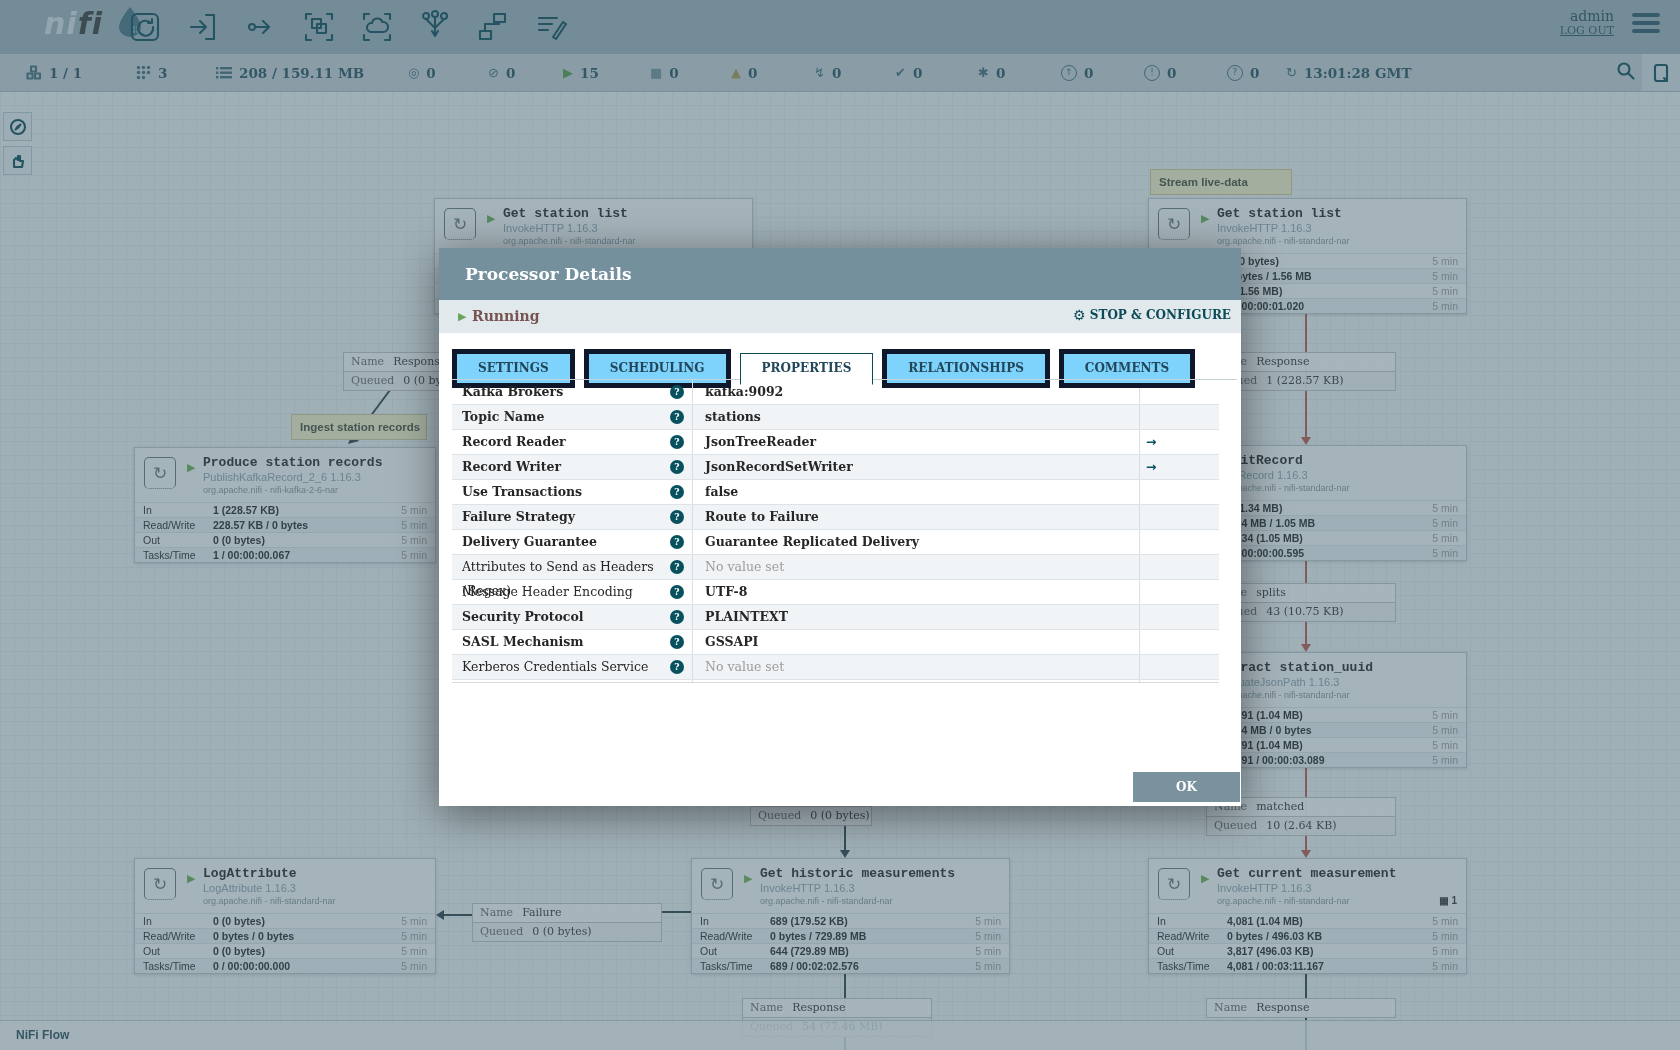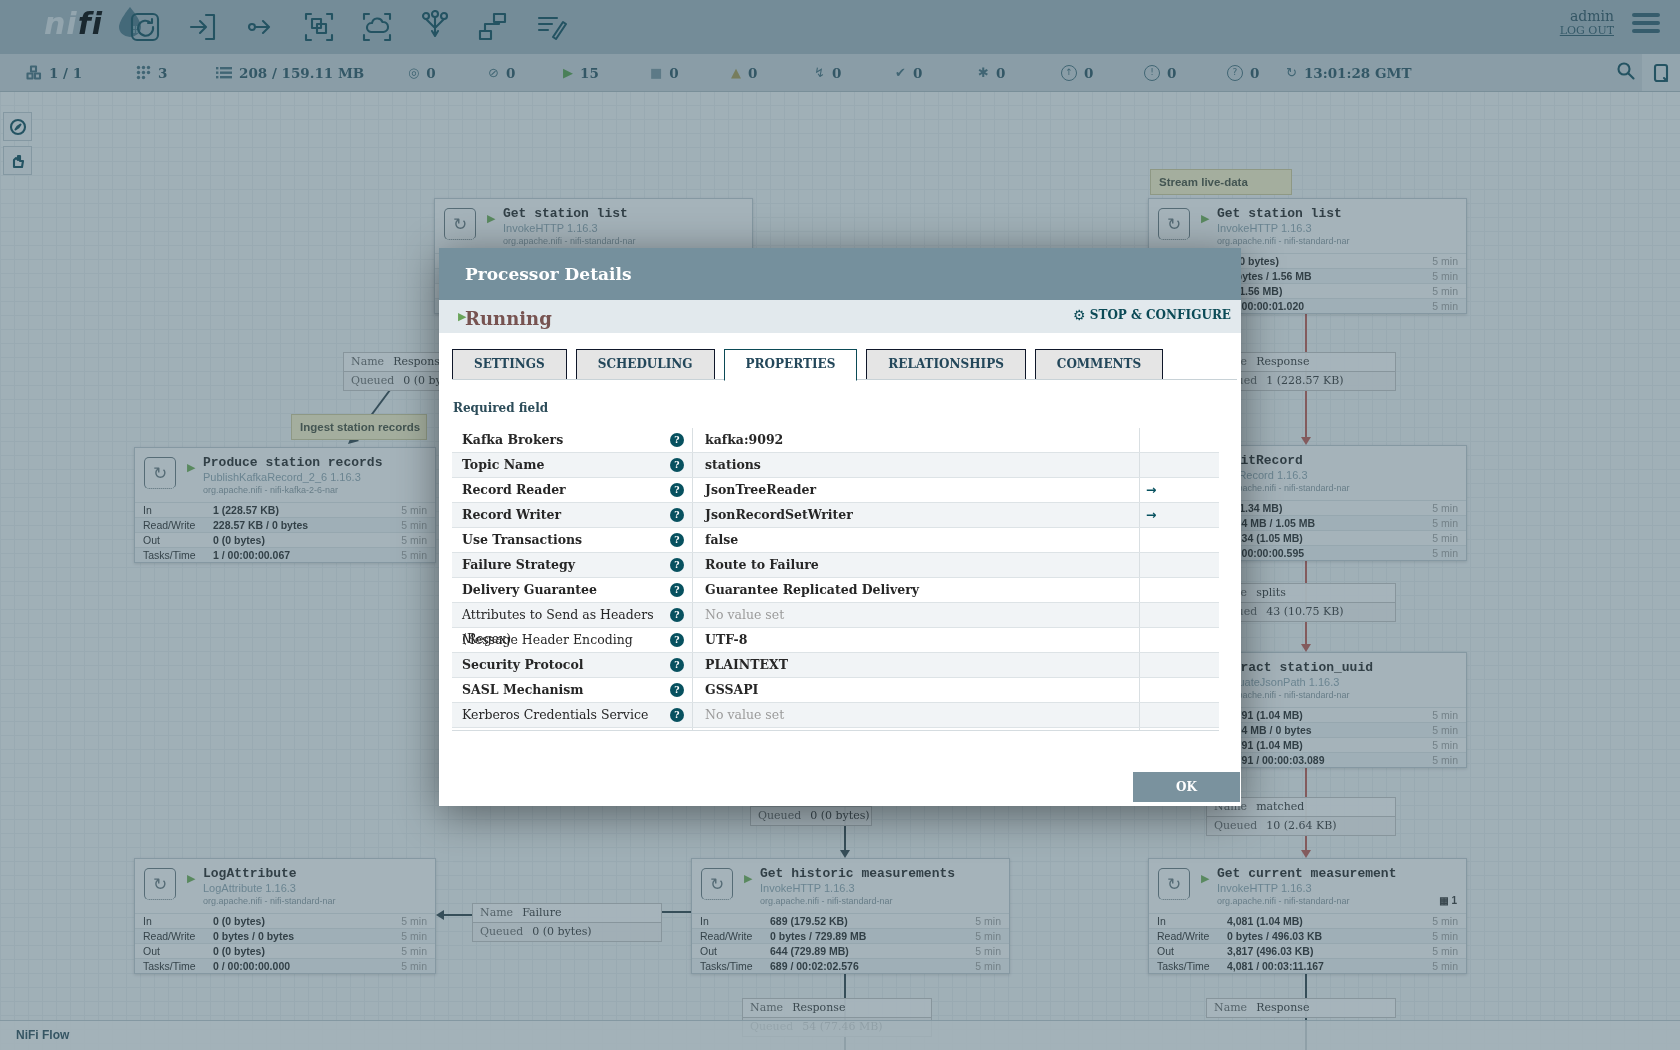--- a/index.html
+++ b/index.html
@@ -1,21 +1,21 @@
 <!DOCTYPE html>
 <html><head>
 <meta charset="utf-8">
 <style>
   html,body{margin:0;padding:0;background:#666;}
   .stage{position:relative;width:1680px;height:1050px;overflow:hidden;
          font-family:"Liberation Sans",sans-serif;background:#f4f7f8;}
   
   .app-header{position:absolute;left:0;top:0;width:1680px;height:54px;background:#a4b7c0;z-index:1;}
   .logo{position:absolute;left:44px;top:6px;font:italic 800 30px "DejaVu Sans",sans-serif;letter-spacing:1px;}
-  .logo .ni{color:rgba(255,255,255,.62);} .logo .fi{color:#000000;}
+  .logo .ni{color:rgba(255,255,255,.62);} .logo .fi{color:#404040;}
   .logo svg{vertical-align:-4px;margin-left:3px;}
   .toolbar{position:absolute;left:128px;top:8px;height:40px;display:flex;gap:24px;}
   .tb-btn{width:34px;height:38px;display:flex;align-items:center;justify-content:center;cursor:pointer;}
   .usermenu{position:absolute;right:66px;top:8px;text-align:right;font-family:"DejaVu Serif",serif;}
   .user-name{font-size:14px;color:#2e5260;}
   .logout{font-size:11px;color:#315a68;text-decoration:underline;cursor:pointer;}
   .hamburger{position:absolute;right:20px;top:13px;width:28px;height:26px;cursor:pointer;}
   .hamburger div{height:4px;background:#33606f;border-radius:2px;margin-bottom:4px;}
   
   .statusbar{position:absolute;left:0;top:54px;width:1680px;height:37px;background:#ccd6da;
@@ -64,28 +64,28 @@
   .crumb{position:absolute;left:16px;top:7px;font-size:12px;font-weight:bold;color:#33535f;cursor:pointer;}
   
   .backdrop{position:absolute;left:0;top:0;width:1680px;height:1050px;background:rgba(57,88,105,.45);z-index:5;}
   
   .dialog{position:absolute;left:439px;top:248px;width:802px;height:558px;background:#fff;z-index:10;
           box-shadow:0 8px 40px rgba(0,0,0,.45);font-family:"DejaVu Serif",serif;}
   .dlg-header{height:52px;background:#75909d;display:flex;align-items:center;}
   .dlg-title{margin-left:26px;font-size:17px;font-weight:bold;color:#fff;}
   .dlg-status{height:33px;background:#e2e9ed;position:relative;}
   .run-play{position:absolute;left:19px;top:10px;font-size:11px;color:#69a45a;font-family:"DejaVu Sans",sans-serif;}
-  .run-label{position:absolute;left:26px;top:8px;font-size:18px;font-weight:bold;color:#775351;}
+  .run-label{position:absolute;left:33px;top:8px;font-size:14px;font-weight:bold;color:#775351;}
   .stopcfg{position:absolute;right:10px;top:7px;font-size:12px;font-weight:bold;color:#0b4a56;cursor:pointer;}
   .stopcfg .gear{font-family:"DejaVu Sans",sans-serif;font-size:14px;vertical-align:-1px;}
   .dlg-body{position:relative;padding:0 13px;}
   .tabs{margin-top:16px;height:31px;position:relative;}
   .tabs::after{content:"";position:absolute;left:0;right:-9px;bottom:0;border-bottom:1px solid #c8d2d7;}
-  .tab{display:inline-block;height:29px;line-height:29px;padding:0 21px;margin-right:9px;background:#e5e5e5;
-       border:1px solid #0f172a;font-size:12px;font-weight:bold;color:#23475a;cursor:pointer;position:relative;}
+  .tab{display:inline-block;height:29px;line-height:29px;padding:0 21px;margin-right:9px;background:#7dd3fc;
+       border:5px solid #0f172a;font-size:12px;font-weight:bold;color:#23475a;cursor:pointer;position:relative;}
   .tab.active{background:#fff;border:1px solid #0b4a56;z-index:3;border-bottom-color:#fff;height:30px;}
   .req-note{margin:21px 0 13px 1px;font-size:12px;font-weight:bold;color:#2c4c59;}
   .ptable{width:767px;}
   .pt-head{height:28px;background:#72909c;display:flex;color:#fff;font-size:12.5px;font-weight:bold;line-height:28px;}
   .pt-head .c1{width:241px;padding-left:10px;box-sizing:border-box;}
   .pt-head .c2{padding-left:12px;}
   .pt-viewport{height:302px;overflow:hidden;border-bottom:1px solid #d5dce0;}
   .pt-row{display:flex;height:24px;line-height:24px;border-bottom:1px solid #dde3e6;font-size:12.5px;}
   .pt-row:nth-child(even){background:#f1f4f6;}
   .pt-name{width:241px;box-sizing:border-box;padding-left:10px;color:#262626;position:relative;border-right:1px solid #d9dfe2;}
@@ -588,21 +588,20 @@
     <div class="dlg-status">
       <span class="run-play">▶</span>
       <span class="run-label">Running</span>
       <span class="stopcfg">
         <span class="gear">⚙</span>
         <span>STOP &amp; CONFIGURE</span>
       </span>
     </div>
     <div class="dlg-body">
       <div class="tabs" id="dlg-tabs"><div class="tab">SETTINGS</div><div class="tab">SCHEDULING</div><div class="tab active">PROPERTIES</div><div class="tab">RELATIONSHIPS</div><div class="tab">COMMENTS</div></div>
-      <div class="req-note">Required field</div>
       <div class="ptable">
         <div class="pt-viewport" id="pt-rows">
             <div class="pt-row">
               <div class="pt-name req">Kafka Brokers<span class="help">?</span></div>
               <div class="pt-val">kafka:9092</div>
               <div class="pt-act"></div>
             </div>
             <div class="pt-row">
               <div class="pt-name req">Topic Name<span class="help">?</span></div>
               <div class="pt-val">stations</div>

